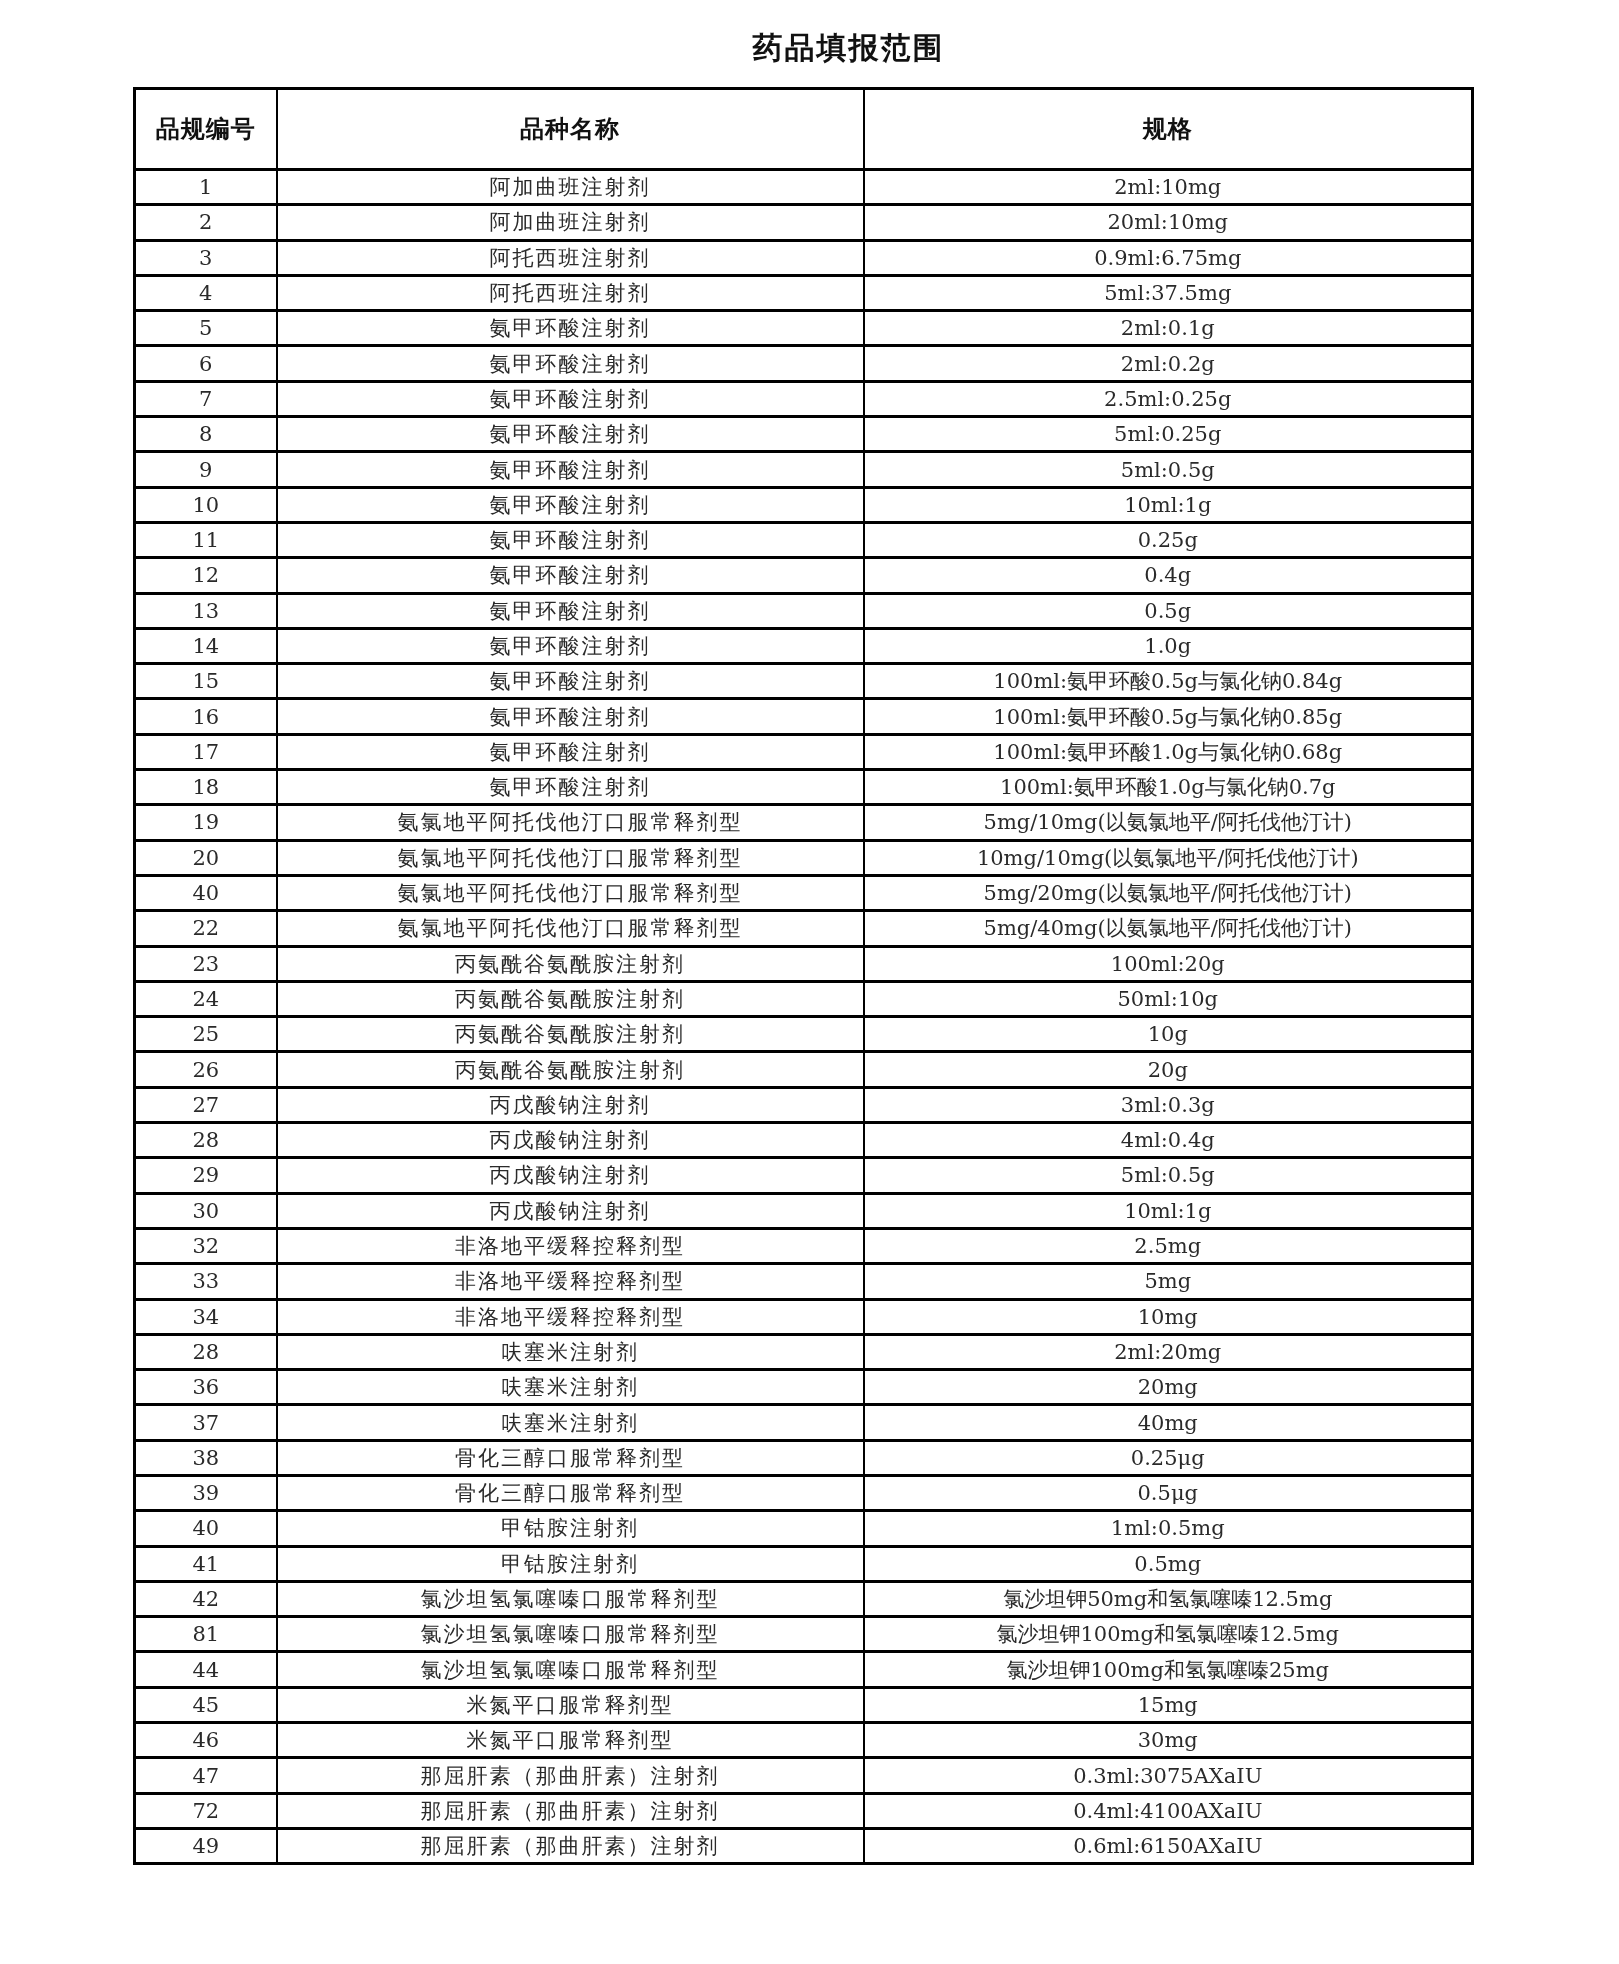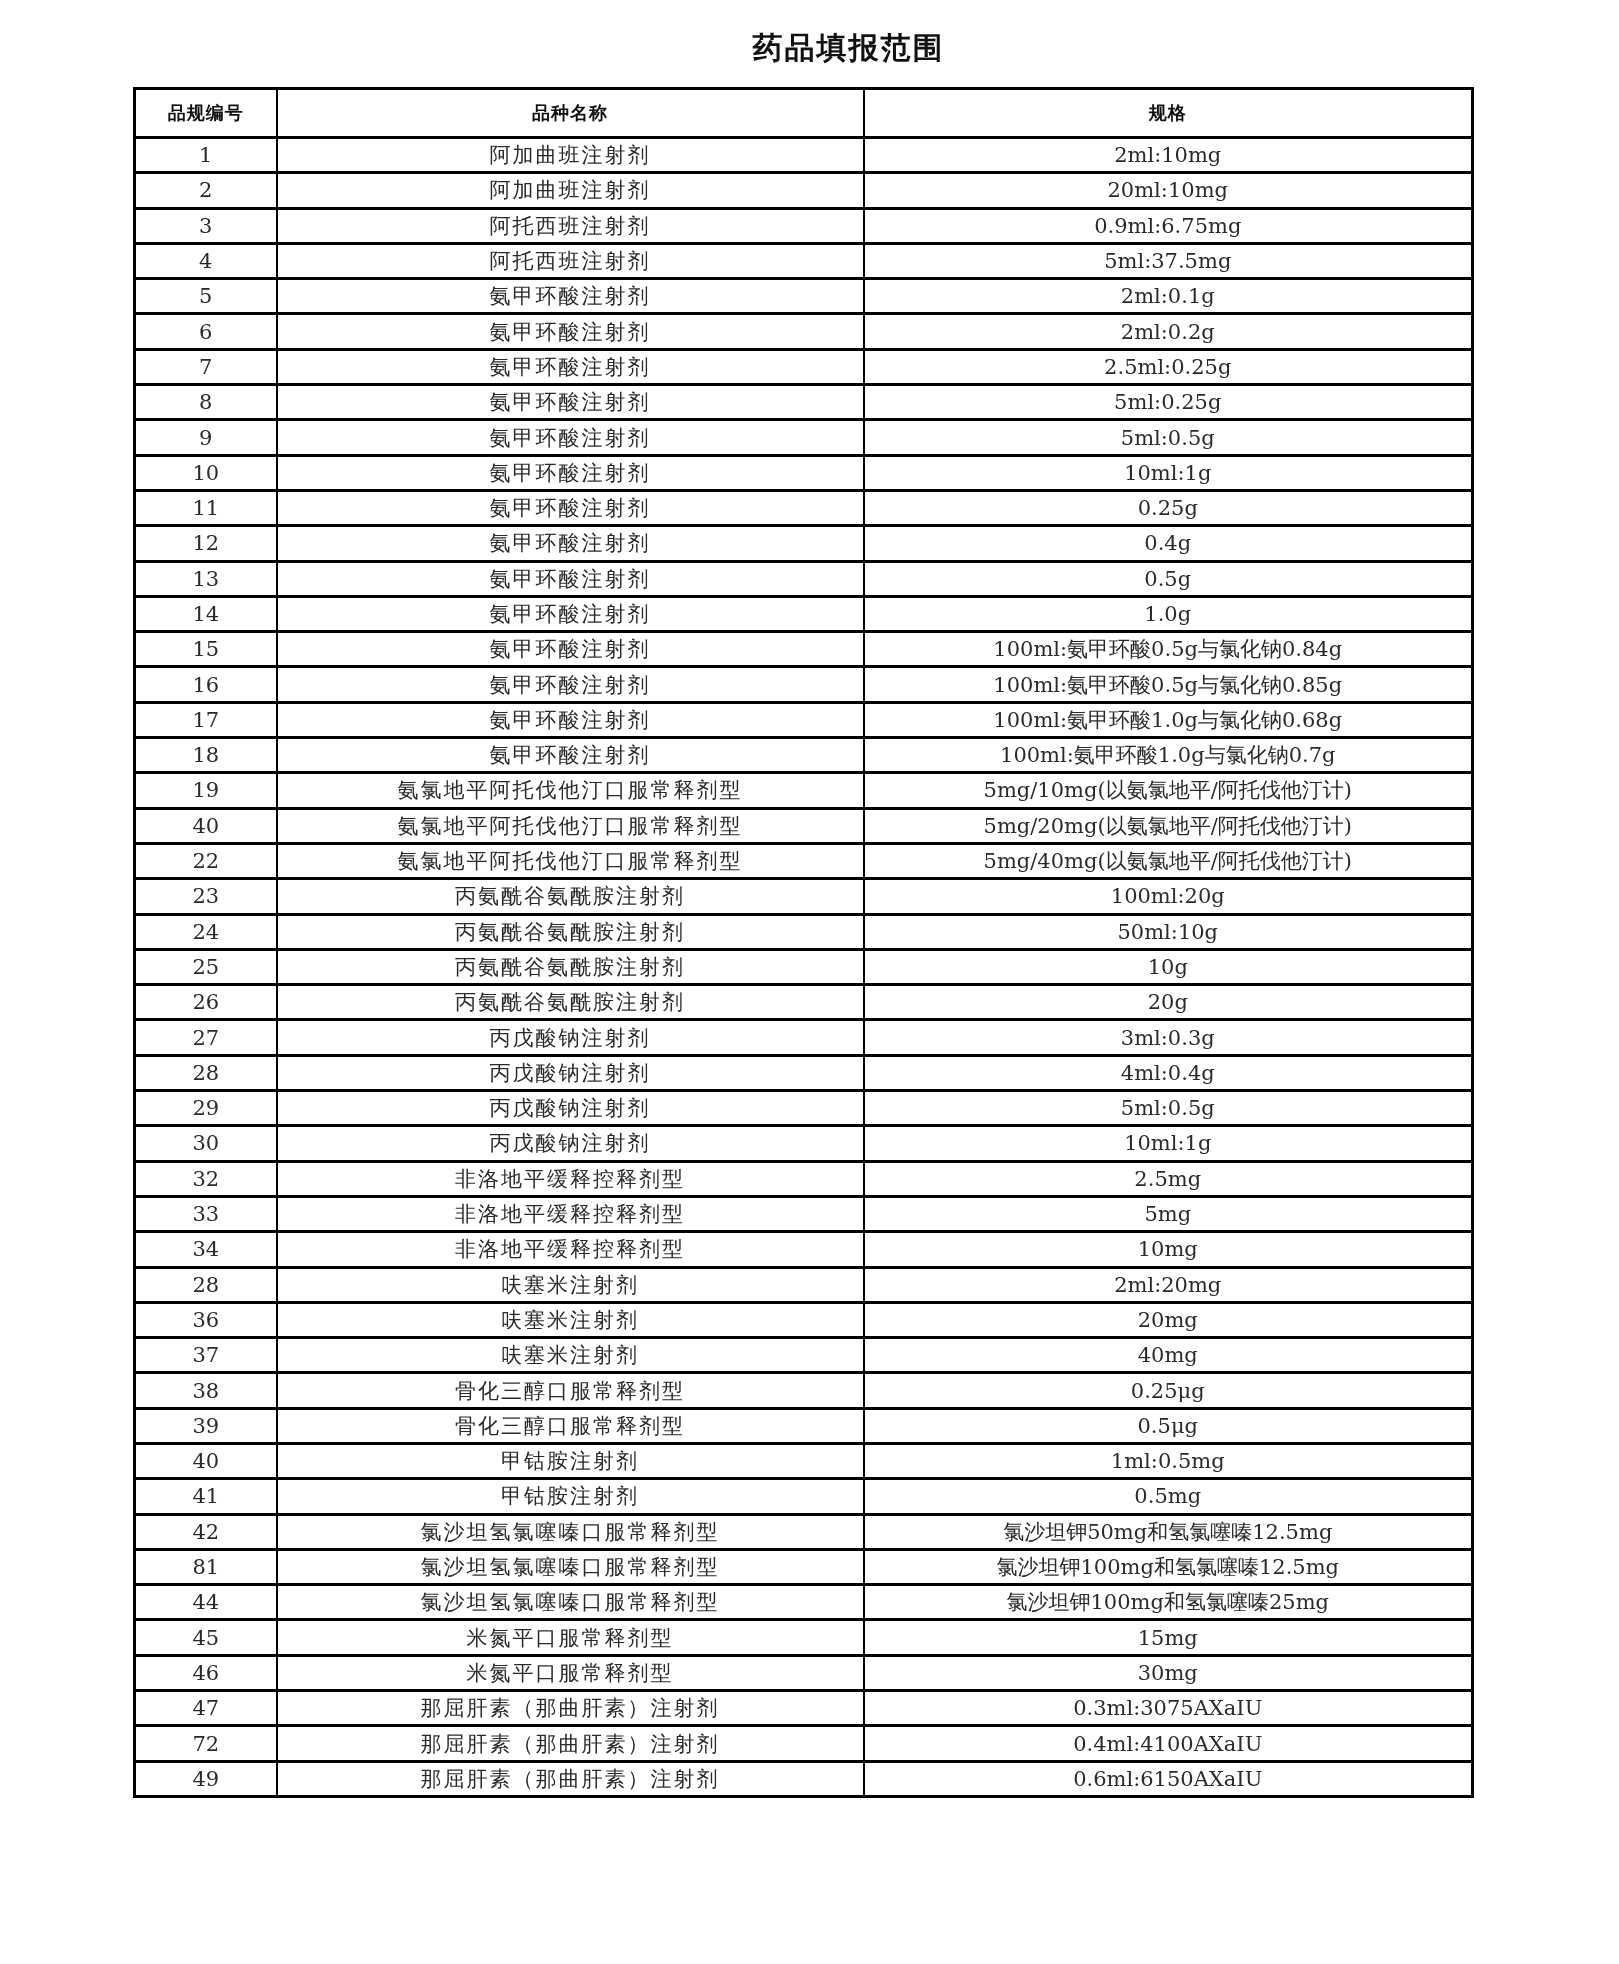--- a/index.html
+++ b/index.html
@@ -40,24 +40,24 @@
     }
     table.drug-table col.c1 { width: 142px; }
     table.drug-table col.c2 { width: 587px; }
     table.drug-table col.c3 { width: 609px; }
     table.drug-table th {
       height: 44px;
       border: 2px solid #000000;
       border-bottom-width: 3px;
       font-family: "DejaVu Sans", "Liberation Sans", sans-serif;
       font-weight: bold;
-      font-size: 18px;
+      font-size: 24px;
       color: #111111;
       text-align: center;
-      padding: 1px;
+      padding: 17px;
       letter-spacing: 1px;
     }
     table.drug-table td {
       height: 32.3px;
       border-left: 2px solid #000000;
       border-right: 2px solid #000000;
       border-bottom: 3px solid #000000;
       text-align: center;
       font-size: 21px;
       padding: 0;
@@ -182,20 +182,25 @@
         <td class="code">18</td>
         <td class="name">氨甲环酸注射剂</td>
         <td class="spec">100ml:氨甲环酸1.0g与氯化钠0.7g</td>
       </tr>
       <tr>
         <td class="code">19</td>
         <td class="name">氨氯地平阿托伐他汀口服常释剂型</td>
         <td class="spec">5mg/10mg(以氨氯地平/阿托伐他汀计)</td>
       </tr>
       <tr>
+        <td class="code">20</td>
+        <td class="name">氨氯地平阿托伐他汀口服常释剂型</td>
+        <td class="spec">10mg/10mg(以氨氯地平/阿托伐他汀计)</td>
+      </tr>
+      <tr>
         <td class="code">40</td>
         <td class="name">氨氯地平阿托伐他汀口服常释剂型</td>
         <td class="spec">5mg/20mg(以氨氯地平/阿托伐他汀计)</td>
       </tr>
       <tr>
         <td class="code">22</td>
         <td class="name">氨氯地平阿托伐他汀口服常释剂型</td>
         <td class="spec">5mg/40mg(以氨氯地平/阿托伐他汀计)</td>
       </tr>
       <tr>

